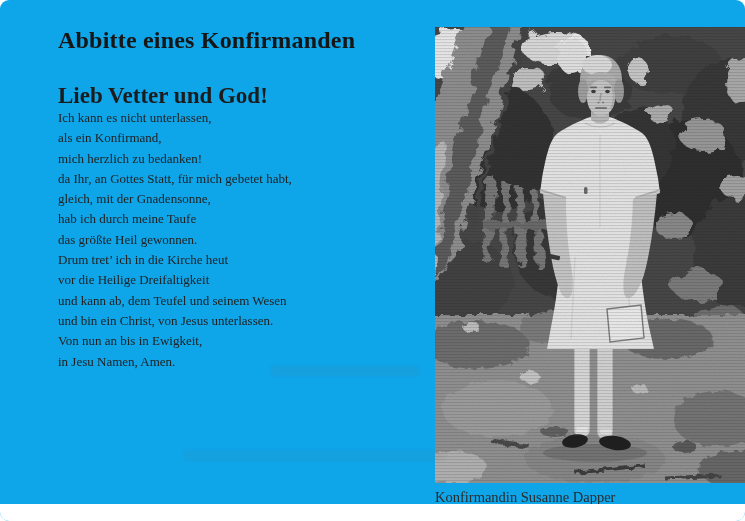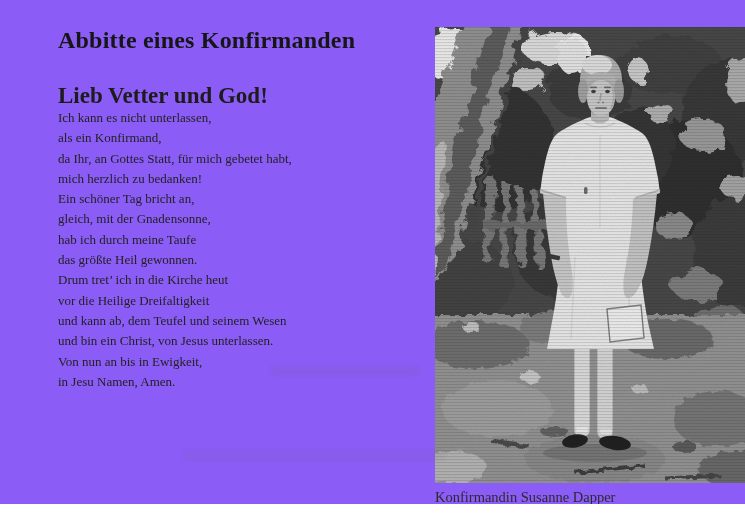--- a/index.html
+++ b/index.html
@@ -1,23 +1,24 @@
 <!DOCTYPE html>
 <html><head>
 <meta charset="utf-8">
 <style>
   html, body { margin: 0; padding: 0; background: #ffffff; }
   .page {
     position: relative;
     width: 745px;
     height: 521px;
-    background: #8b5cf6;
+    background: #0ea5e9;
     font-family: "Liberation Serif", serif;
     color: #1e1e1e;
     overflow: hidden;
+    border-radius: 9px;
   }
   .poem-col {
     position: absolute;
     left: 58px;
     top: 27px;
     width: 362px;
   }
   .title {
     margin: 0;
     font-size: 24px;
@@ -82,23 +83,22 @@
 <body>
 
 <div class="page">
 
   <section class="poem-col">
     <h1 class="title">Abbitte eines Konfirmanden</h1>
     <p class="salutation">Lieb Vetter und God!</p>
     <div class="poem">
         <div class="poem-line">Ich kann es nicht unterlassen,</div>
         <div class="poem-line">als ein Konfirmand,</div>
+        <div class="poem-line">mich herzlich zu bedanken!</div>
         <div class="poem-line">da Ihr, an Gottes Statt, für mich gebetet habt,</div>
-        <div class="poem-line">mich herzlich zu bedanken!</div>
-        <div class="poem-line">Ein schöner Tag bricht an,</div>
         <div class="poem-line">gleich, mit der Gnadensonne,</div>
         <div class="poem-line">hab ich durch meine Taufe</div>
         <div class="poem-line">das größte Heil gewonnen.</div>
         <div class="poem-line">Drum tret’ ich in die Kirche heut</div>
         <div class="poem-line">vor die Heilige Dreifaltigkeit</div>
         <div class="poem-line">und kann ab, dem Teufel und seinem Wesen</div>
         <div class="poem-line">und bin ein Christ, von Jesus unterlassen.</div>
         <div class="poem-line">Von nun an bis in Ewigkeit,</div>
         <div class="poem-line">in Jesu Namen, Amen.</div>
       </div>

